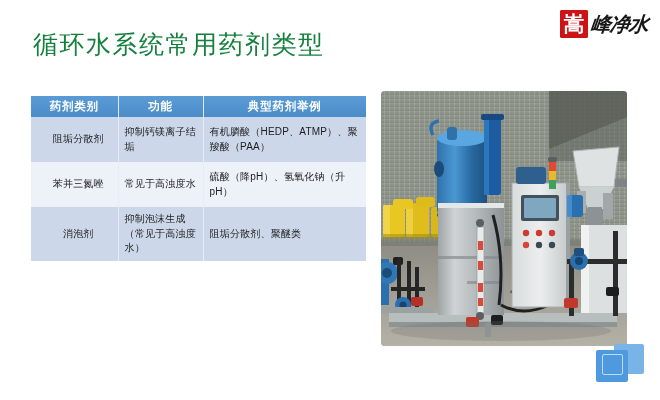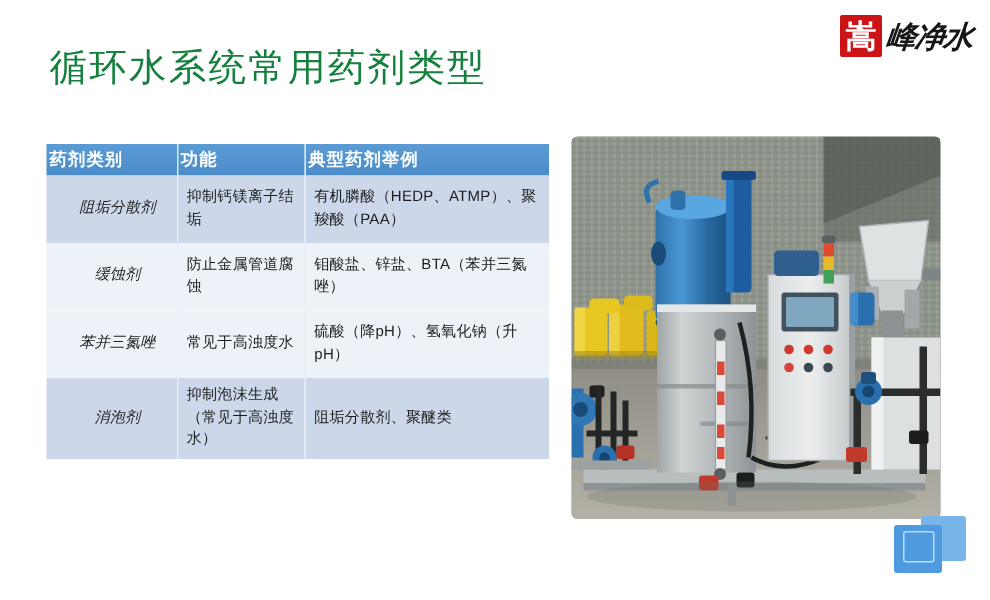--- a/index.html
+++ b/index.html
@@ -79,41 +79,40 @@
   table.chem col.c2 { width: 85px; }
   table.chem col.c3 { width: 163px; }
 
   table.chem thead th {
     background: linear-gradient(180deg, #5b9bd5 0%, #4a8cc9 100%);
     color: #ffffff;
     font-size: 11.5px;
     font-weight: bold;
     height: 21px;
     padding: 0 2px;
-    text-align: left;
+    text-align: center;
     letter-spacing: 0.8px;
     border-right: 1px solid #dfe8f3;
   }
   table.chem thead th:last-child { border-right: none; }
 
   table.chem tbody td {
     font-size: 10px;
     color: #1c1c1c;
     line-height: 1.45;
     padding: 5px 6px;
     vertical-align: middle;
     border-right: 1px solid #e7edf6;
     letter-spacing: 0.2px;
   }
   table.chem tbody td:last-child { border-right: none; }
   table.chem tbody td.col-name {
     text-align: center;
     padding-left: 10px;
     padding-right: 2px;
-    font-style: italic;
   }
   table.chem tbody tr.odd td  { background: #ccd8ea; }
   table.chem tbody tr.even td { background: #edf1f8; }
   table.chem tbody tr { height: 45px; }
 
   
   .photo {
     position: absolute;
     left: 381px;
     top: 91px;
@@ -186,25 +185,20 @@
         <th>典型药剂举例</th>
       </tr>
     </thead>
     <tbody>
       <tr class="odd">
         <td class="col-name">阻垢分散剂</td>
         <td>抑制钙镁离子结垢</td>
         <td>有机膦酸（HEDP、ATMP）、聚羧酸（PAA）</td>
       </tr>
       <tr class="even">
-        <td class="col-name">缓蚀剂</td>
-        <td>防止金属管道腐蚀</td>
-        <td>钼酸盐、锌盐、BTA（苯并三氮唑）</td>
-      </tr>
-      <tr class="even">
         <td class="col-name">苯并三氮唑</td>
         <td>常见于高浊度水</td>
         <td>硫酸（降pH）、氢氧化钠（升pH）</td>
       </tr>
       <tr class="odd">
         <td class="col-name">消泡剂</td>
         <td>抑制泡沫生成（常见于高浊度水）</td>
         <td>阻垢分散剂、聚醚类</td>
       </tr>
     </tbody>

